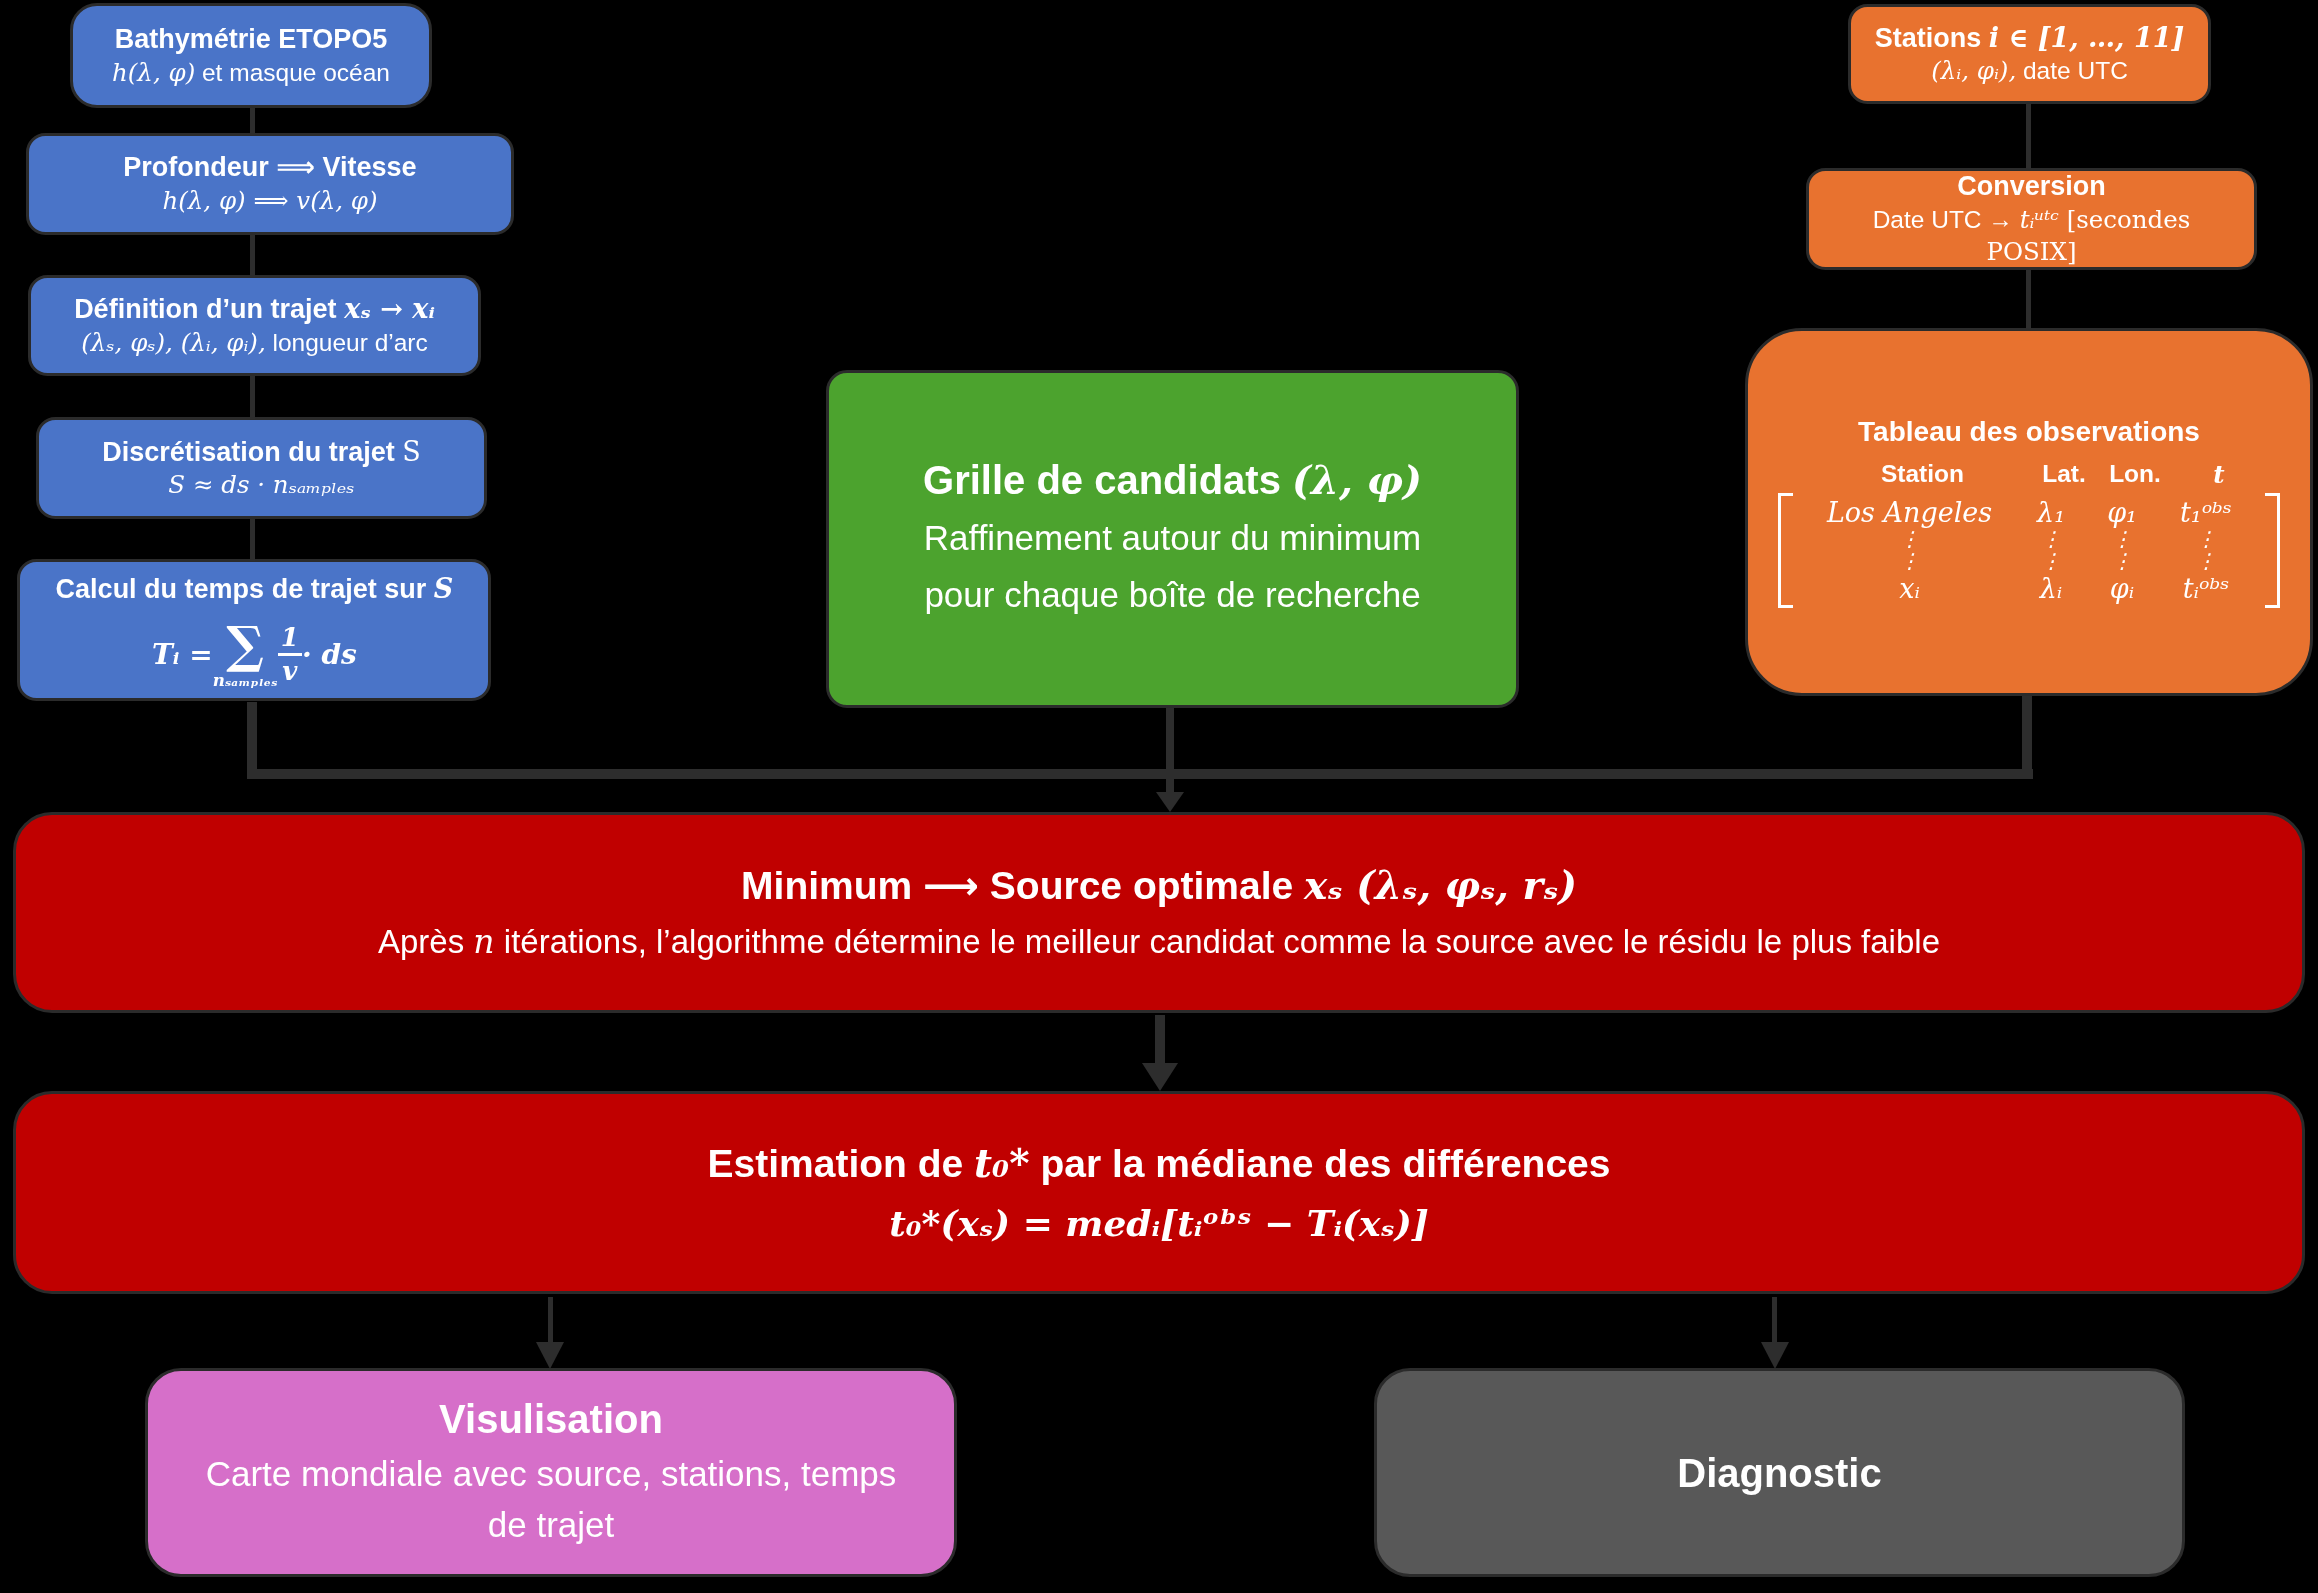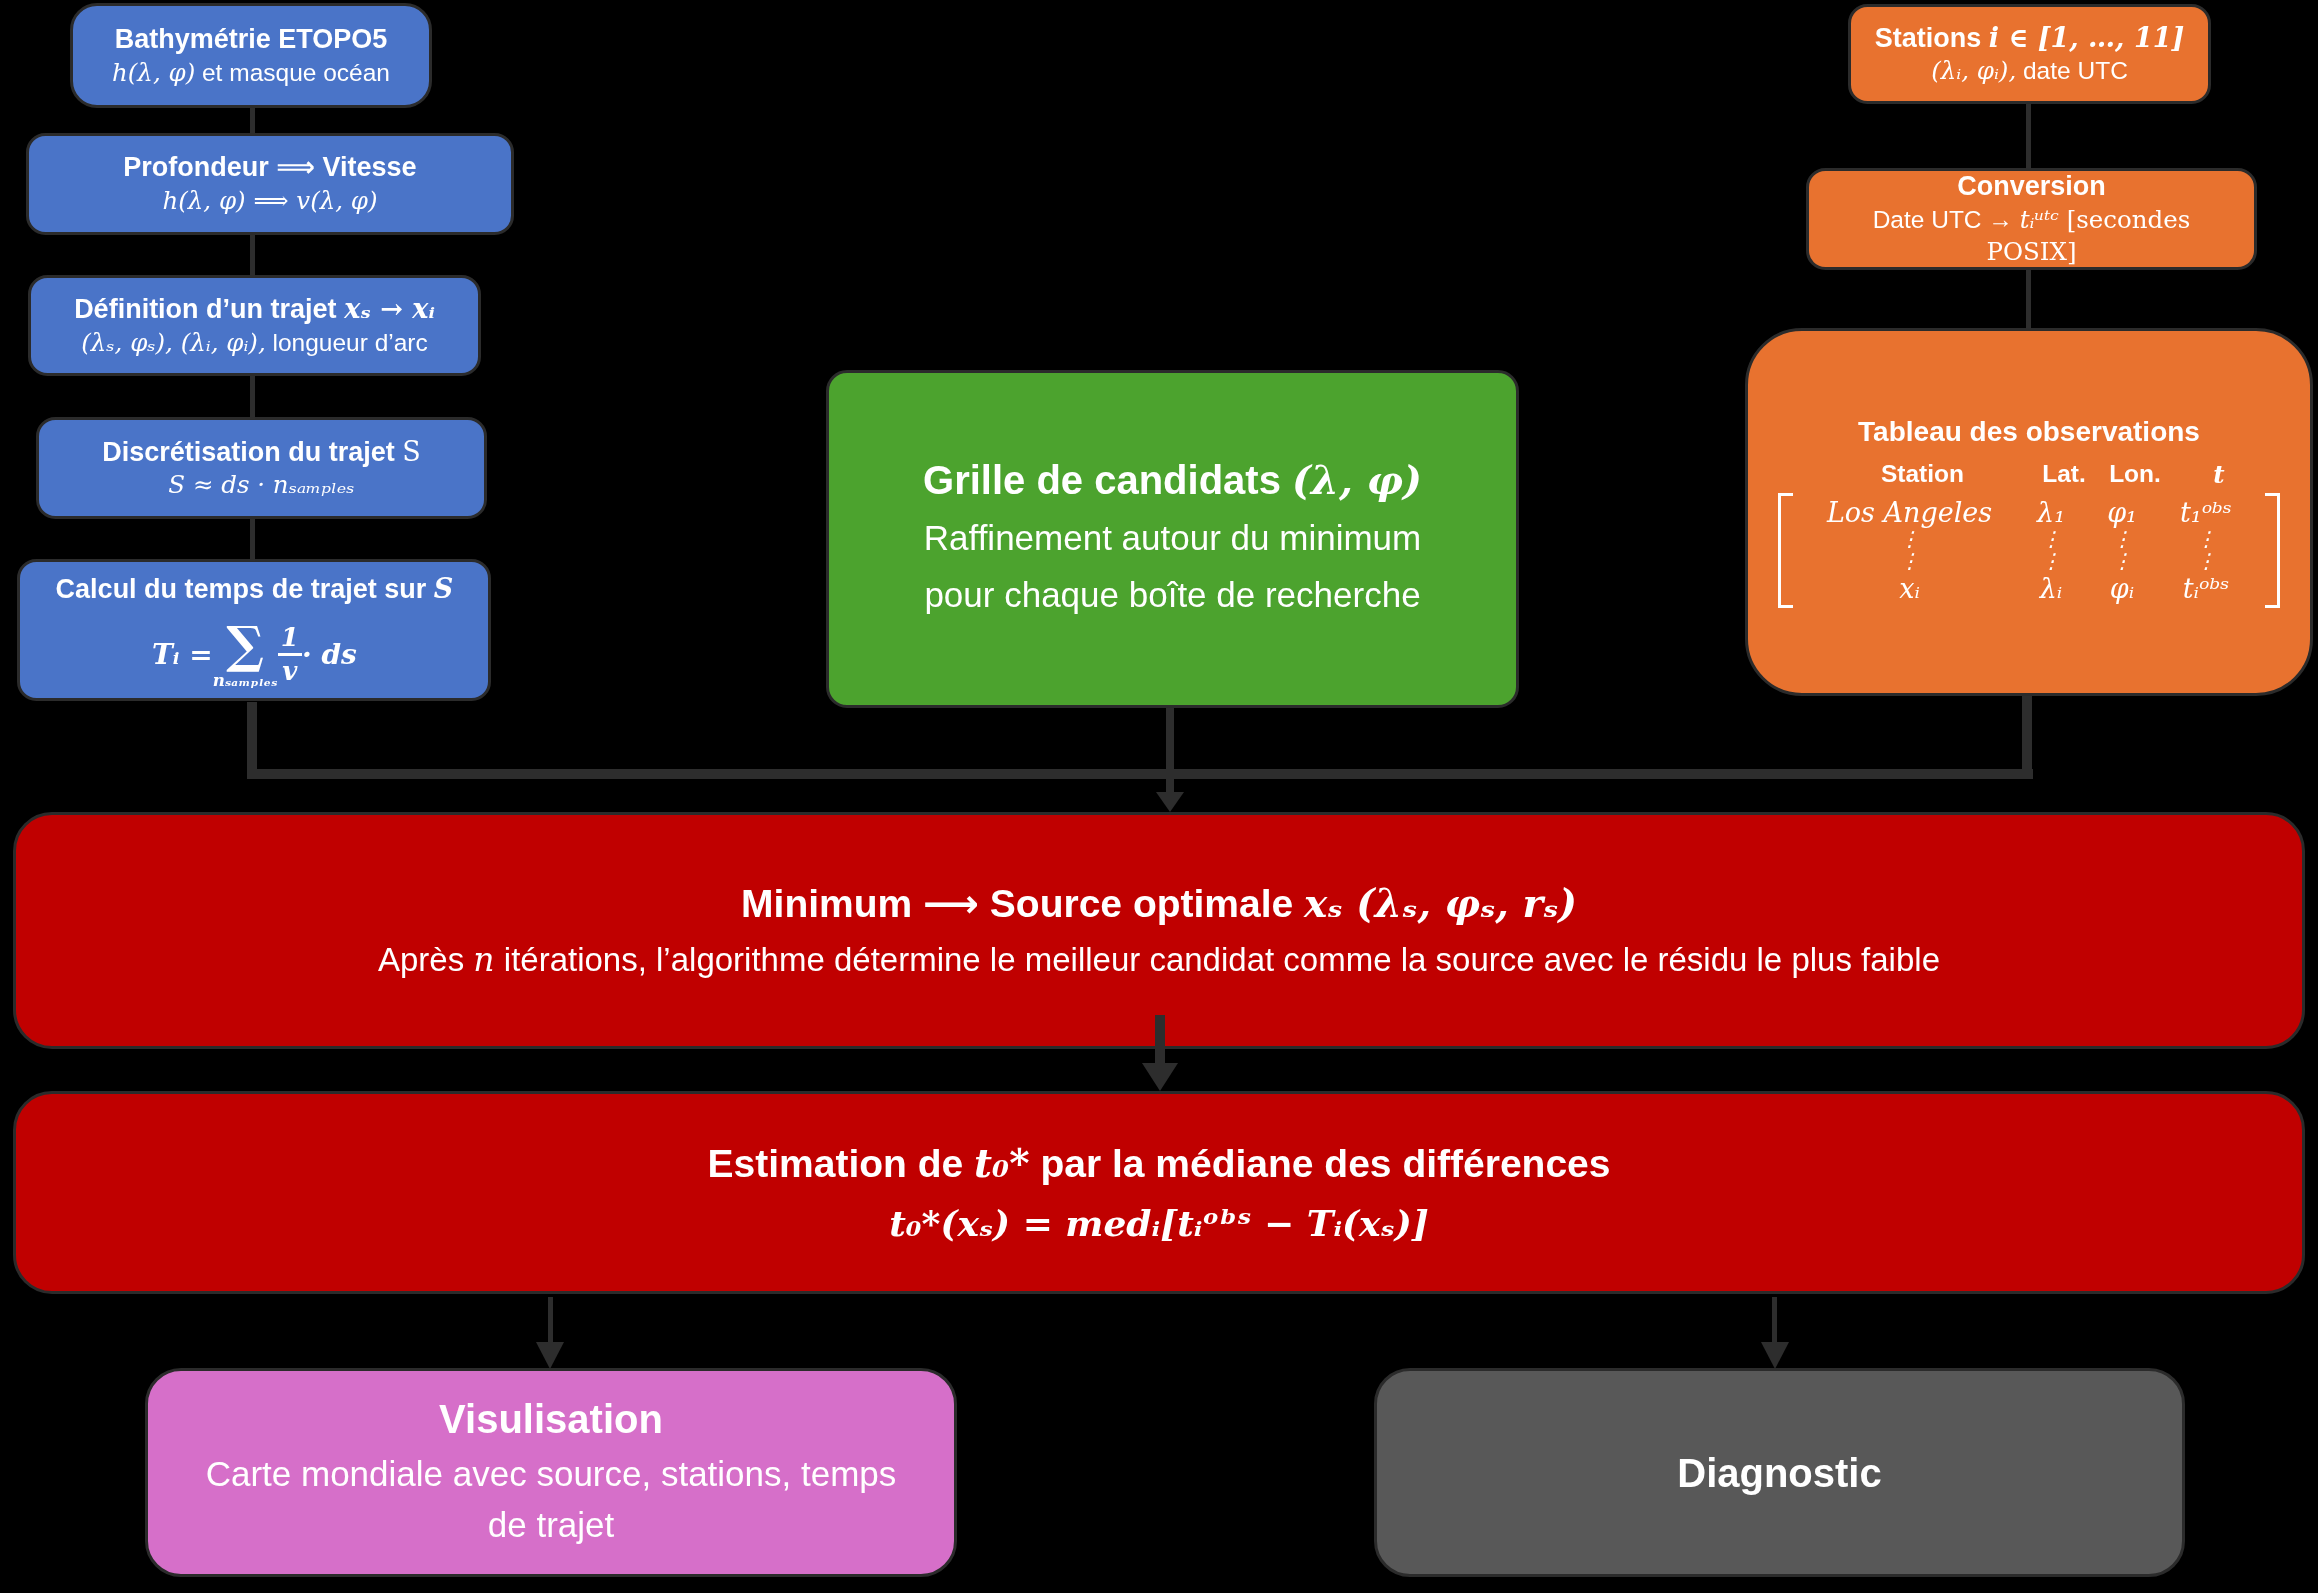--- a/index.html
+++ b/index.html
@@ -54,21 +54,21 @@
   .tab-headers .h-t{font-family:"DejaVu Serif","Liberation Serif",serif;font-style:italic;}
   .matrix-wrap{display:flex;align-items:stretch;margin-top:3.9px;justify-content:space-between;}
   .bracket{width:15.4px;border:3.9px solid #fff;box-sizing:border-box;}
   .bl{border-right:none;margin-right:10.3px;}
   .br{border-left:none;margin-left:10.3px;}
   .mgrid{display:grid;grid-template-columns:212px 71px 71px 97px;row-gap:2.6px;align-items:center;
          font-family:"DejaVu Serif","Liberation Serif",serif;font-style:italic;font-size:27px;padding:3.9px 0;}
   .mgrid span:nth-child(n+5):nth-child(-n+12){font-size:20.6px;line-height:0.9;}
 
   
-  #red1{left:13px;top:812px;width:2292px;height:237px;}
+  #red1{left:13px;top:812px;width:2292px;height:201px;}
   #red2{left:13px;top:1091px;width:2292px;height:203px;}
   .red-title{font-weight:bold;font-size:39px;line-height:1.35;}
   .red-body{font-size:33px;line-height:1.4;margin-top:6.4px;}
   .red-formula{font-size:36px;line-height:1.3;margin-top:9px;}
 
   
   #pink{left:145px;top:1368px;width:812px;height:209px;}
   #gray{left:1374px;top:1368px;width:811px;height:209px;}
   .bottom-title{font-weight:bold;font-size:40px;line-height:1.25;}
   .bottom-body{font-size:35px;line-height:1.45;width:708px;margin-top:5.1px;}

